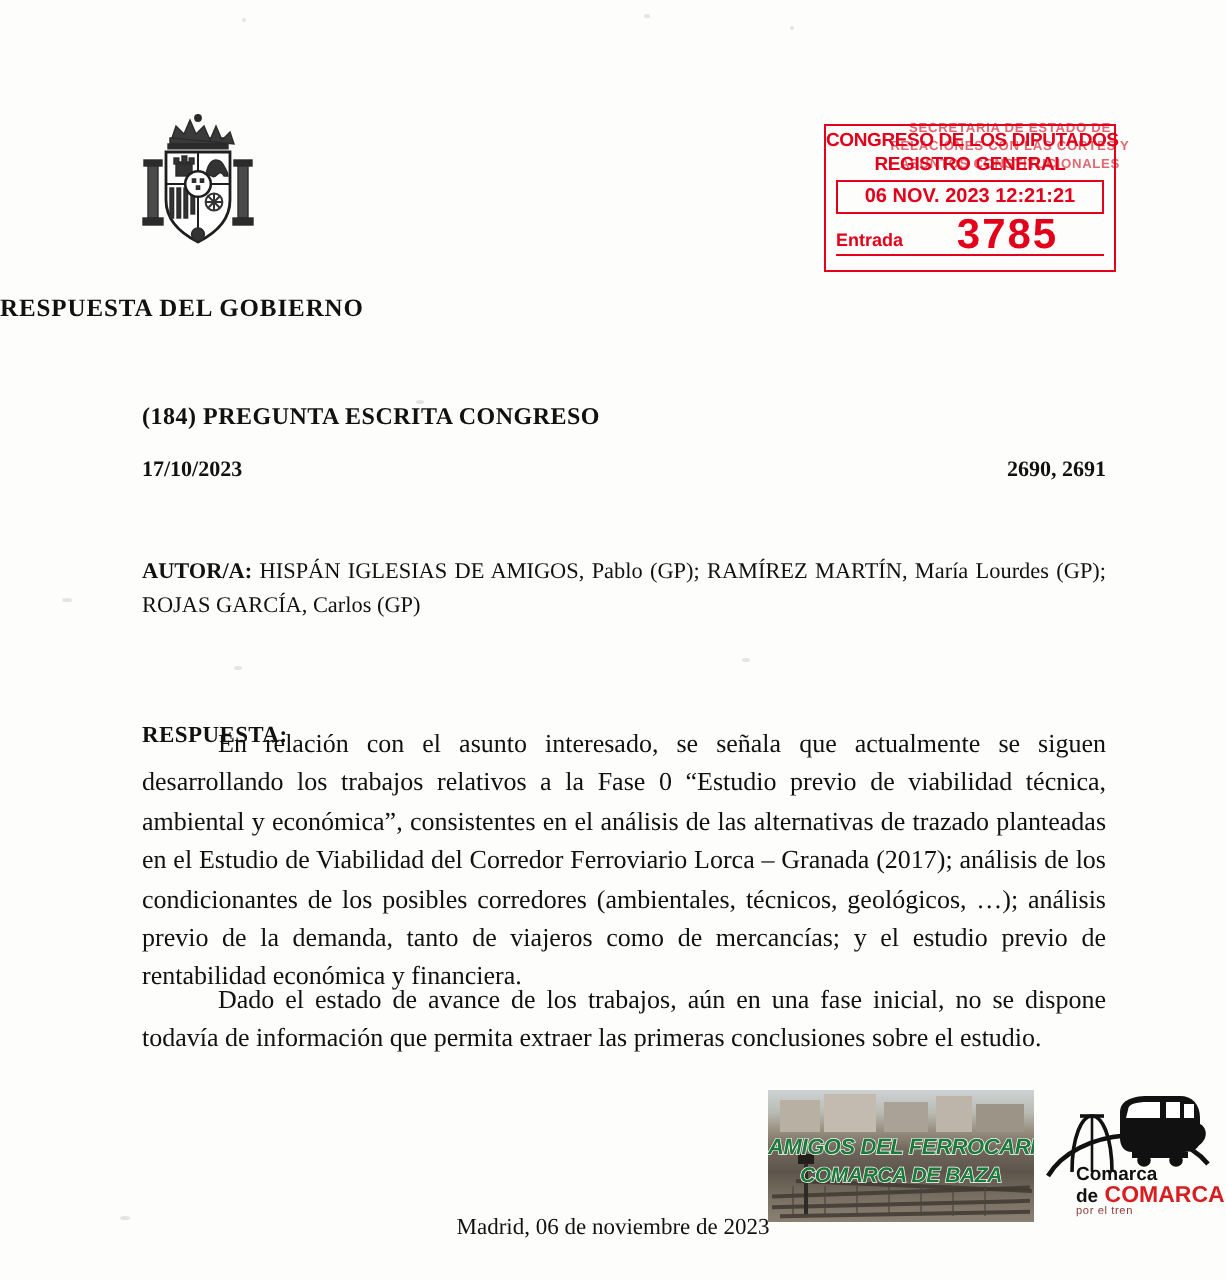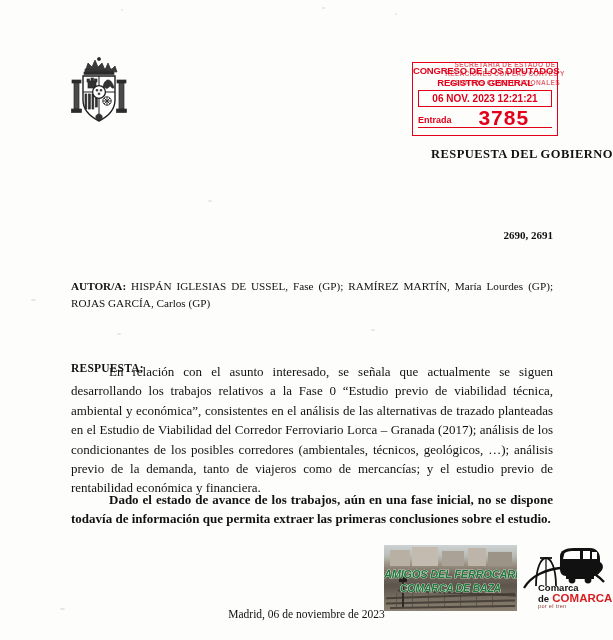--- a/index.html
+++ b/index.html
@@ -103,21 +103,21 @@
     text-align: center;
     white-space: nowrap;
   }
 
   
   #doc-title {
     position: absolute;
     left: 0;
     top: 147px;
     width: 613px;
-    text-align: right;
+    text-align: left;
     font-weight: bold;
     font-size: 12.5px;
     letter-spacing: .45px;
   }
   .block {
     position: absolute;
     left: 71px;
     width: 482px;
   }
   #q-heading {
@@ -152,21 +152,21 @@
     margin-top: 24px;
   }
 
   .para {
     font-size: 13px;
     line-height: 19.4px;
     text-align: justify;
     text-indent: 38px;
   }
   #para-1 { top: 362px; }
-  #para-2 { top: 490px; font-weight: bold; }
+  #para-2 { top: 490px; }
 
   
   #footer-date {
     position: absolute;
     left: 0;
     top: 608px;
     width: 613px;
     text-align: center;
     font-size: 11.5px;
   }
@@ -336,28 +336,30 @@
     <div class="st-line">REGISTRO GENERAL</div>
     <div id="stamp-date">06 NOV. 2023 12:21:21</div>
     <div id="stamp-entry">
       <span class="lbl">Entrada</span>
       <span class="num">3785</span>
     </div>
   </div>
 
   <div id="doc-title">RESPUESTA DEL GOBIERNO</div>
 
+  <div class="block" id="q-heading">(184)  PREGUNTA ESCRITA CONGRESO</div>
 
   <div class="block" id="q-meta">
+    <span class="m-date">17/10/2023</span>
     <span class="m-nums">2690, 2691</span>
   </div>
 
   <div class="block" id="authors">
     <b>AUTOR/A:</b>
-    <span>HISPÁN IGLESIAS DE USSEL, Fase (GP); RAMÍREZ MARTÍN, María Lourdes (GP); ROJAS GARCÍA, Carlos (GP)</span>
+    <span>HISPÁN IGLESIAS DE AMIGOS, Pablo (GP); RAMÍREZ MARTÍN, María Lourdes (GP); ROJAS GARCÍA, Carlos (GP)</span>
   </div>
 
   <div class="block" id="respuesta-label">RESPUESTA:</div>
 
   <div class="block para" id="para-1">En relación con el asunto interesado, se señala que actualmente se siguen desarrollando los trabajos relativos a la Fase 0 “Estudio previo de viabilidad técnica, ambiental y económica”, consistentes en el análisis de las alternativas de trazado planteadas en el Estudio de Viabilidad del Corredor Ferroviario Lorca – Granada (2017); análisis de los condicionantes de los posibles corredores (ambientales, técnicos, geológicos, …); análisis previo de la demanda, tanto de viajeros como de mercancías; y el estudio previo de rentabilidad económica y financiera.</div>
   <div class="block para" id="para-2">Dado el estado de avance de los trabajos, aún en una fase inicial, no se dispone todavía de información que permita extraer las primeras conclusiones sobre el estudio.</div>
 
   <div id="footer-date">Madrid, 06 de noviembre  de 2023</div>
 
   <div id="logo-baza">

